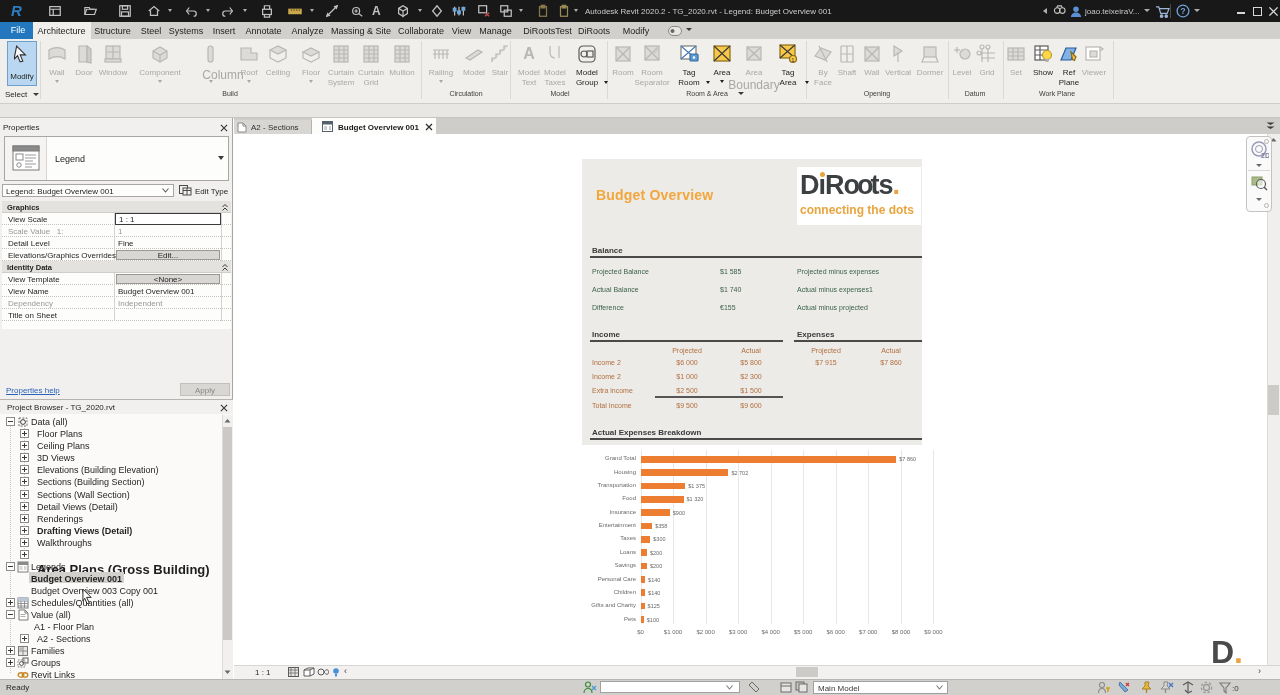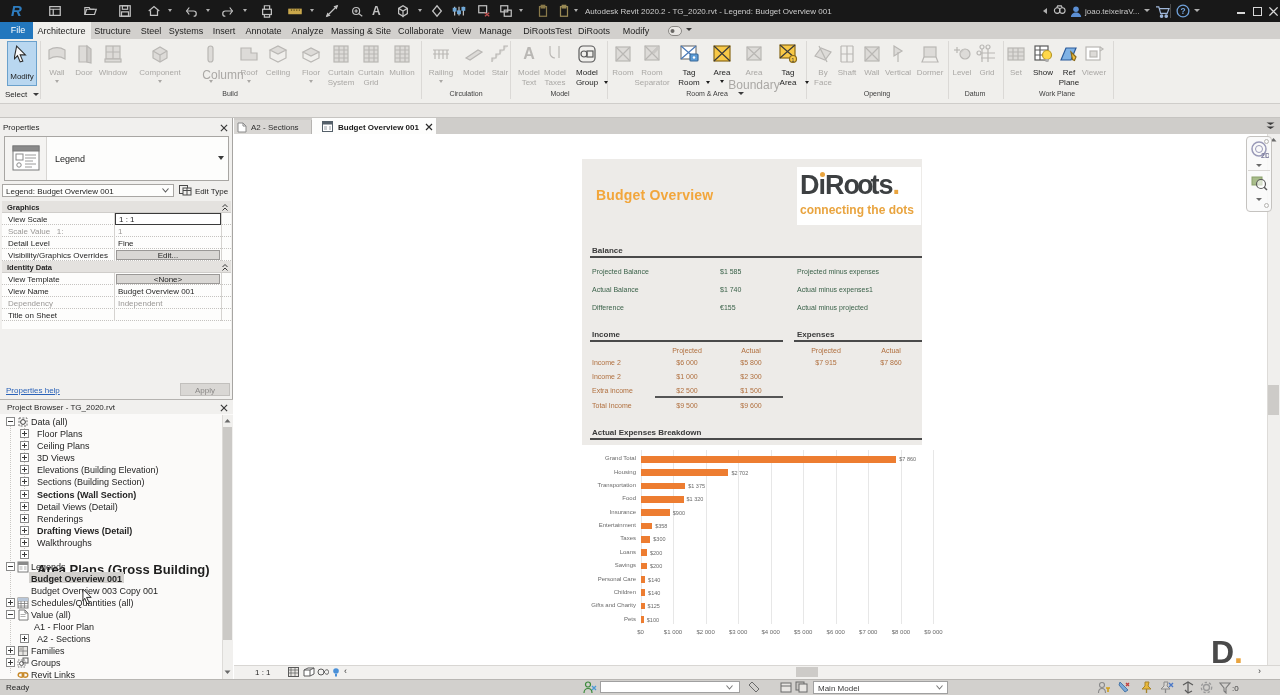--- a/index.html
+++ b/index.html
@@ -409,21 +409,21 @@
 <div class="abs tt" style="left:8px;top:227px;color:#9a9896">Scale Value&nbsp;&nbsp;&nbsp;1:</div>
 <div class="abs tt" style="left:118px;top:227px;color:#9a9896">1</div>
 <div class="abs" style="left:2px;top:237px;width:229px;height:12px;background:#fdfdfc;border-bottom:1px dotted #c5c3c0"></div>
 <div class="abs" style="left:114px;top:237px;width:1px;height:12px;background:#d5d3d0"></div>
 <div class="abs" style="left:221px;top:237px;width:1px;height:12px;background:#d5d3d0"></div>
 <div class="abs tt" style="left:8px;top:239px;color:#1e1e1e">Detail Level</div>
 <div class="abs tt" style="left:118px;top:239px;color:#1e1e1e">Fine</div>
 <div class="abs" style="left:2px;top:249px;width:229px;height:12px;background:#fdfdfc;border-bottom:1px dotted #c5c3c0"></div>
 <div class="abs" style="left:114px;top:249px;width:1px;height:12px;background:#d5d3d0"></div>
 <div class="abs" style="left:221px;top:249px;width:1px;height:12px;background:#d5d3d0"></div>
-<div class="abs tt" style="left:8px;top:251px;color:#1e1e1e">Visibility/Graphics Overrides</div>
+<div class="abs tt" style="left:8px;top:251px;color:#1e1e1e">Elevations/Graphics Overrides</div>
 <div class="abs tt" style="left:116px;top:250px;width:104px;height:10px;background:#d9d7d4;border:1px solid #9a9896;text-align:center;line-height:9px">Edit...</div>
 <div class="abs" style="left:2px;top:261px;width:229px;height:12px;background:#e4e2df;border-bottom:1px solid #cfcdca"></div>
 <div class="abs tt" style="left:7px;top:263px;color:#1e1e1e;font-weight:bold;font-size:7.5px">Identity Data</div>
 <svg class="abs" style="left:222px;top:264px" width="6" height="7" viewBox="0 0 6 7" fill="none" stroke="#3a3a3a" stroke-width="1">
     <path d="M0.5 3L3 0.5 5.5 3M0.5 6.5L3 4l2.5 2.5"></path>
   </svg>
 <div class="abs" style="left:2px;top:273px;width:229px;height:12px;background:#fdfdfc;border-bottom:1px dotted #c5c3c0"></div>
 <div class="abs" style="left:114px;top:273px;width:1px;height:12px;background:#d5d3d0"></div>
 <div class="abs" style="left:221px;top:273px;width:1px;height:12px;background:#d5d3d0"></div>
 <div class="abs tt" style="left:8px;top:275px;color:#1e1e1e">View Template</div>
@@ -499,21 +499,21 @@
     <rect x="0.5" y="0.5" width="8" height="8" fill="#fff" stroke="#8a8a8a"></rect>
     <path d="M2 4.5h5" stroke="#3a3a3a"></path>
     <path d="M4.5 2v5" stroke="#3a3a3a"></path>
   </svg>
 <div class="abs tt" style="left:37px;top:477px;color:#1e1e1e;font-weight:normal;font-size:9px">Sections (Building Section)</div>
 <svg class="abs" style="left:20px;top:490px" width="9" height="9" viewBox="0 0 9 9">
     <rect x="0.5" y="0.5" width="8" height="8" fill="#fff" stroke="#8a8a8a"></rect>
     <path d="M2 4.5h5" stroke="#3a3a3a"></path>
     <path d="M4.5 2v5" stroke="#3a3a3a"></path>
   </svg>
-<div class="abs tt" style="left:37px;top:490px;color:#1e1e1e;font-weight:bold;font-size:9px">Sections (Wall Section)</div>
+<div class="abs tt" style="left:37px;top:490px;color:#1e1e1e;font-weight:normal;font-size:9px">Sections (Wall Section)</div>
 <svg class="abs" style="left:20px;top:502px" width="9" height="9" viewBox="0 0 9 9">
     <rect x="0.5" y="0.5" width="8" height="8" fill="#fff" stroke="#8a8a8a"></rect>
     <path d="M2 4.5h5" stroke="#3a3a3a"></path>
     <path d="M4.5 2v5" stroke="#3a3a3a"></path>
   </svg>
 <div class="abs tt" style="left:37px;top:502px;color:#1e1e1e;font-weight:normal;font-size:9px">Detail Views (Detail)</div>
 <svg class="abs" style="left:20px;top:514px" width="9" height="9" viewBox="0 0 9 9">
     <rect x="0.5" y="0.5" width="8" height="8" fill="#fff" stroke="#8a8a8a"></rect>
     <path d="M2 4.5h5" stroke="#3a3a3a"></path>
     <path d="M4.5 2v5" stroke="#3a3a3a"></path>

